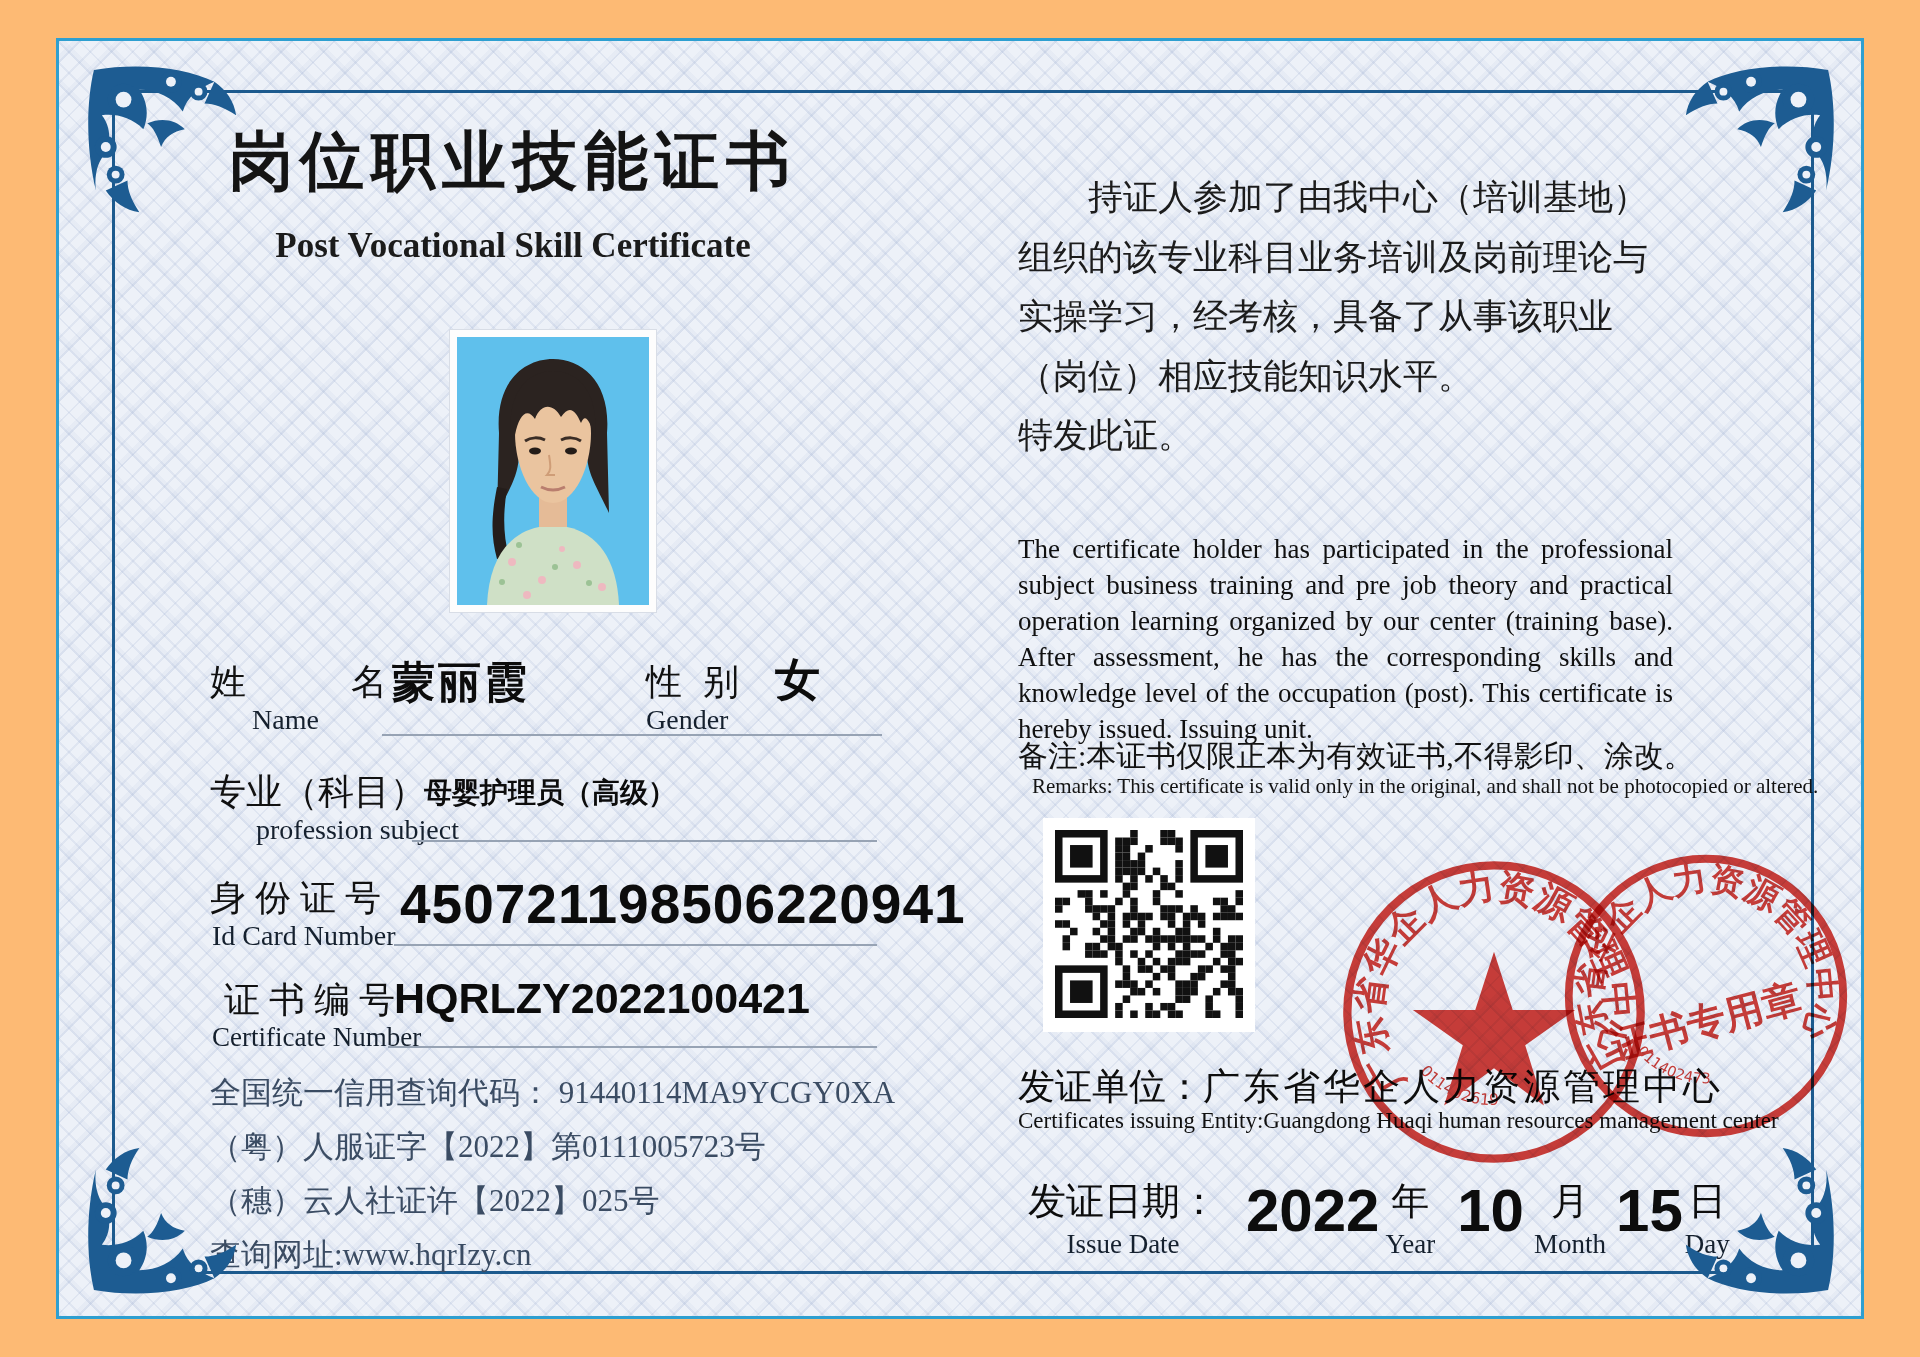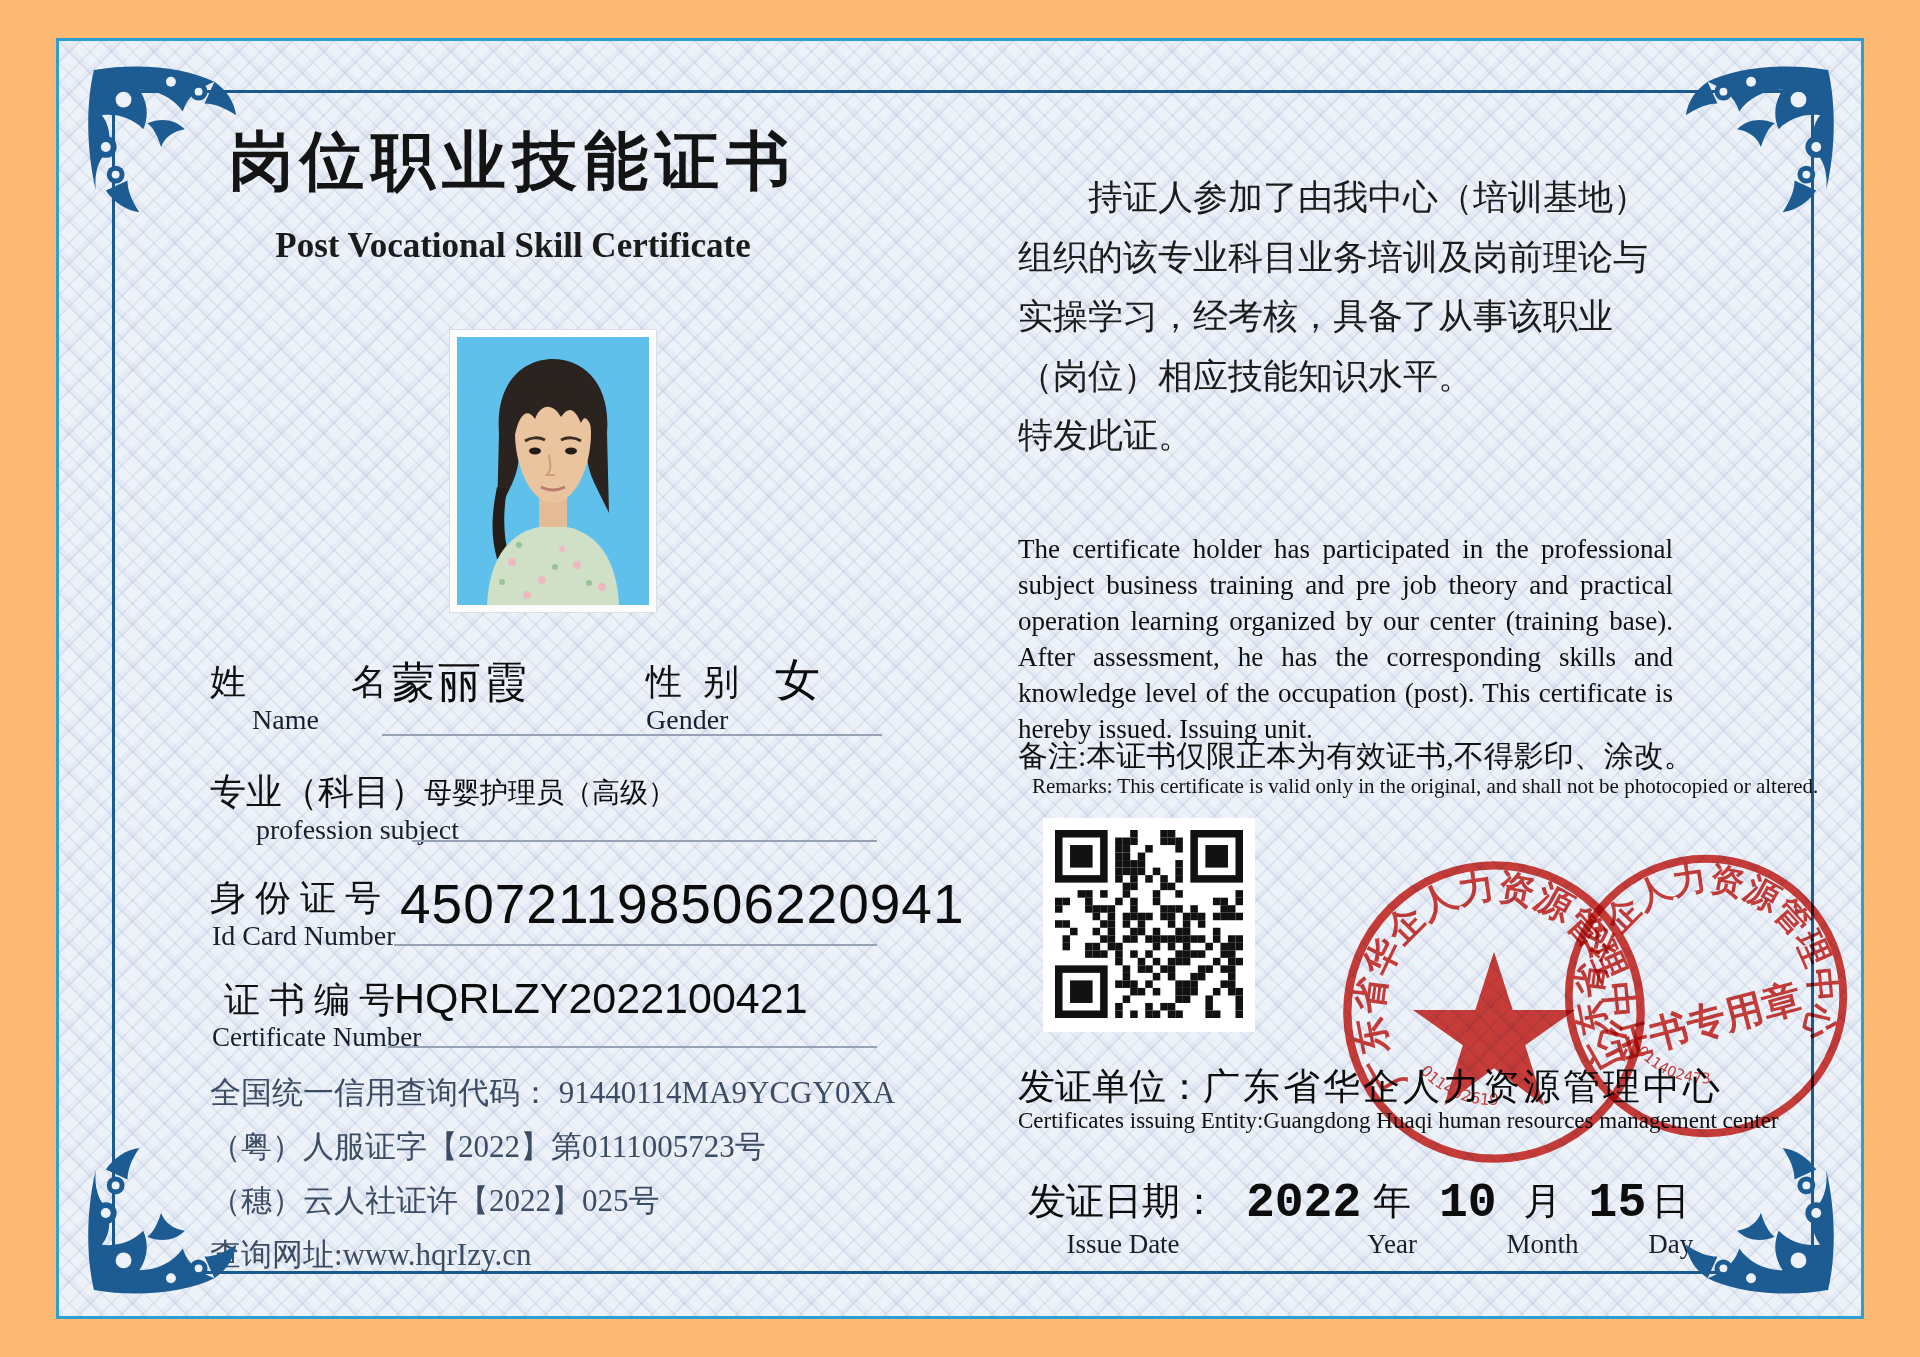--- a/index.html
+++ b/index.html
@@ -36,21 +36,21 @@
   .title-en{left:168px;top:226px;width:690px;text-align:center;
     font-size:35px;font-weight:bold;color:#1b1b1b;}
 
   .photo-frame{left:450px;top:330px;width:206px;height:282px;background:#fdfdfd;
     padding:0;box-shadow:0 0 0 1px #d8dde6;}
   .photo-frame svg{display:block;margin:7px;}
 
   
   .f-label{font-size:36px;color:#111;}
   .f-sub{font-size:28px;color:#15202e;}
-  .f-value{font-family:"Liberation Sans","DejaVu Sans",sans-serif;font-weight:normal;color:#0c0c0c;}
+  .f-value{font-family:"Liberation Sans","DejaVu Sans",sans-serif;font-weight:bold;color:#0c0c0c;}
   .underline{border-bottom:2px solid #97a3b4;height:0;}
 
   .lbl-name{left:210px;top:658px;word-spacing:96px;}
   .sub-name{left:252px;top:704px;}
   .val-name{left:392px;top:654px;font-size:43px;letter-spacing:3px;}
   .ul-name{left:382px;top:734px;width:262px;}
   .lbl-gender{left:646px;top:658px;word-spacing:12px;}
   .sub-gender{left:646px;top:704px;}
   .val-gender{left:775px;top:650px;font-size:45px;}
   .ul-gender{left:642px;top:734px;width:240px;}
@@ -86,22 +86,22 @@
   .qr-box{left:1043px;top:818px;width:212px;height:214px;background:#fff;}
   .qr-box svg{display:block;margin:12px;}
 
   .issuer-row{left:1018px;top:1062px;font-size:37px;color:#0e0e0e;white-space:nowrap;}
   .issuer-row .val{letter-spacing:3px;}
   .issuer-en{left:1018px;top:1108px;font-size:23px;color:#101010;white-space:nowrap;}
 
   .date-row{left:1028px;top:1176px;white-space:nowrap;}
   .date-row .grp{display:inline-block;vertical-align:top;text-align:center;}
   .date-row .top{display:block;font-size:38px;color:#0d0d0d;}
-  .date-row .num{font-family:Liberation Mono, monospace;
-    font-weight:bold;font-size:48px;}
+  .date-row .num{font-family:Liberation Sans, sans-serif;
+    font-weight:bold;font-size:60px;}
   .date-row .en{display:block;font-size:27px;color:#15202e;margin-top:2px;}
   .g-label{margin-right:28px;}
   .g-year{margin:0 22px 0 6px;}
   .g-month{margin:0 10px;}
   .g-day{margin:0 2px;}
 
   .stamp{mix-blend-mode:multiply;opacity:.9;z-index:6;}
   .stamp-left{left:1338px;top:856px;width:312px;height:312px;}
   .stamp-right{left:1560px;top:850px;width:292px;height:292px;}
 </style>

